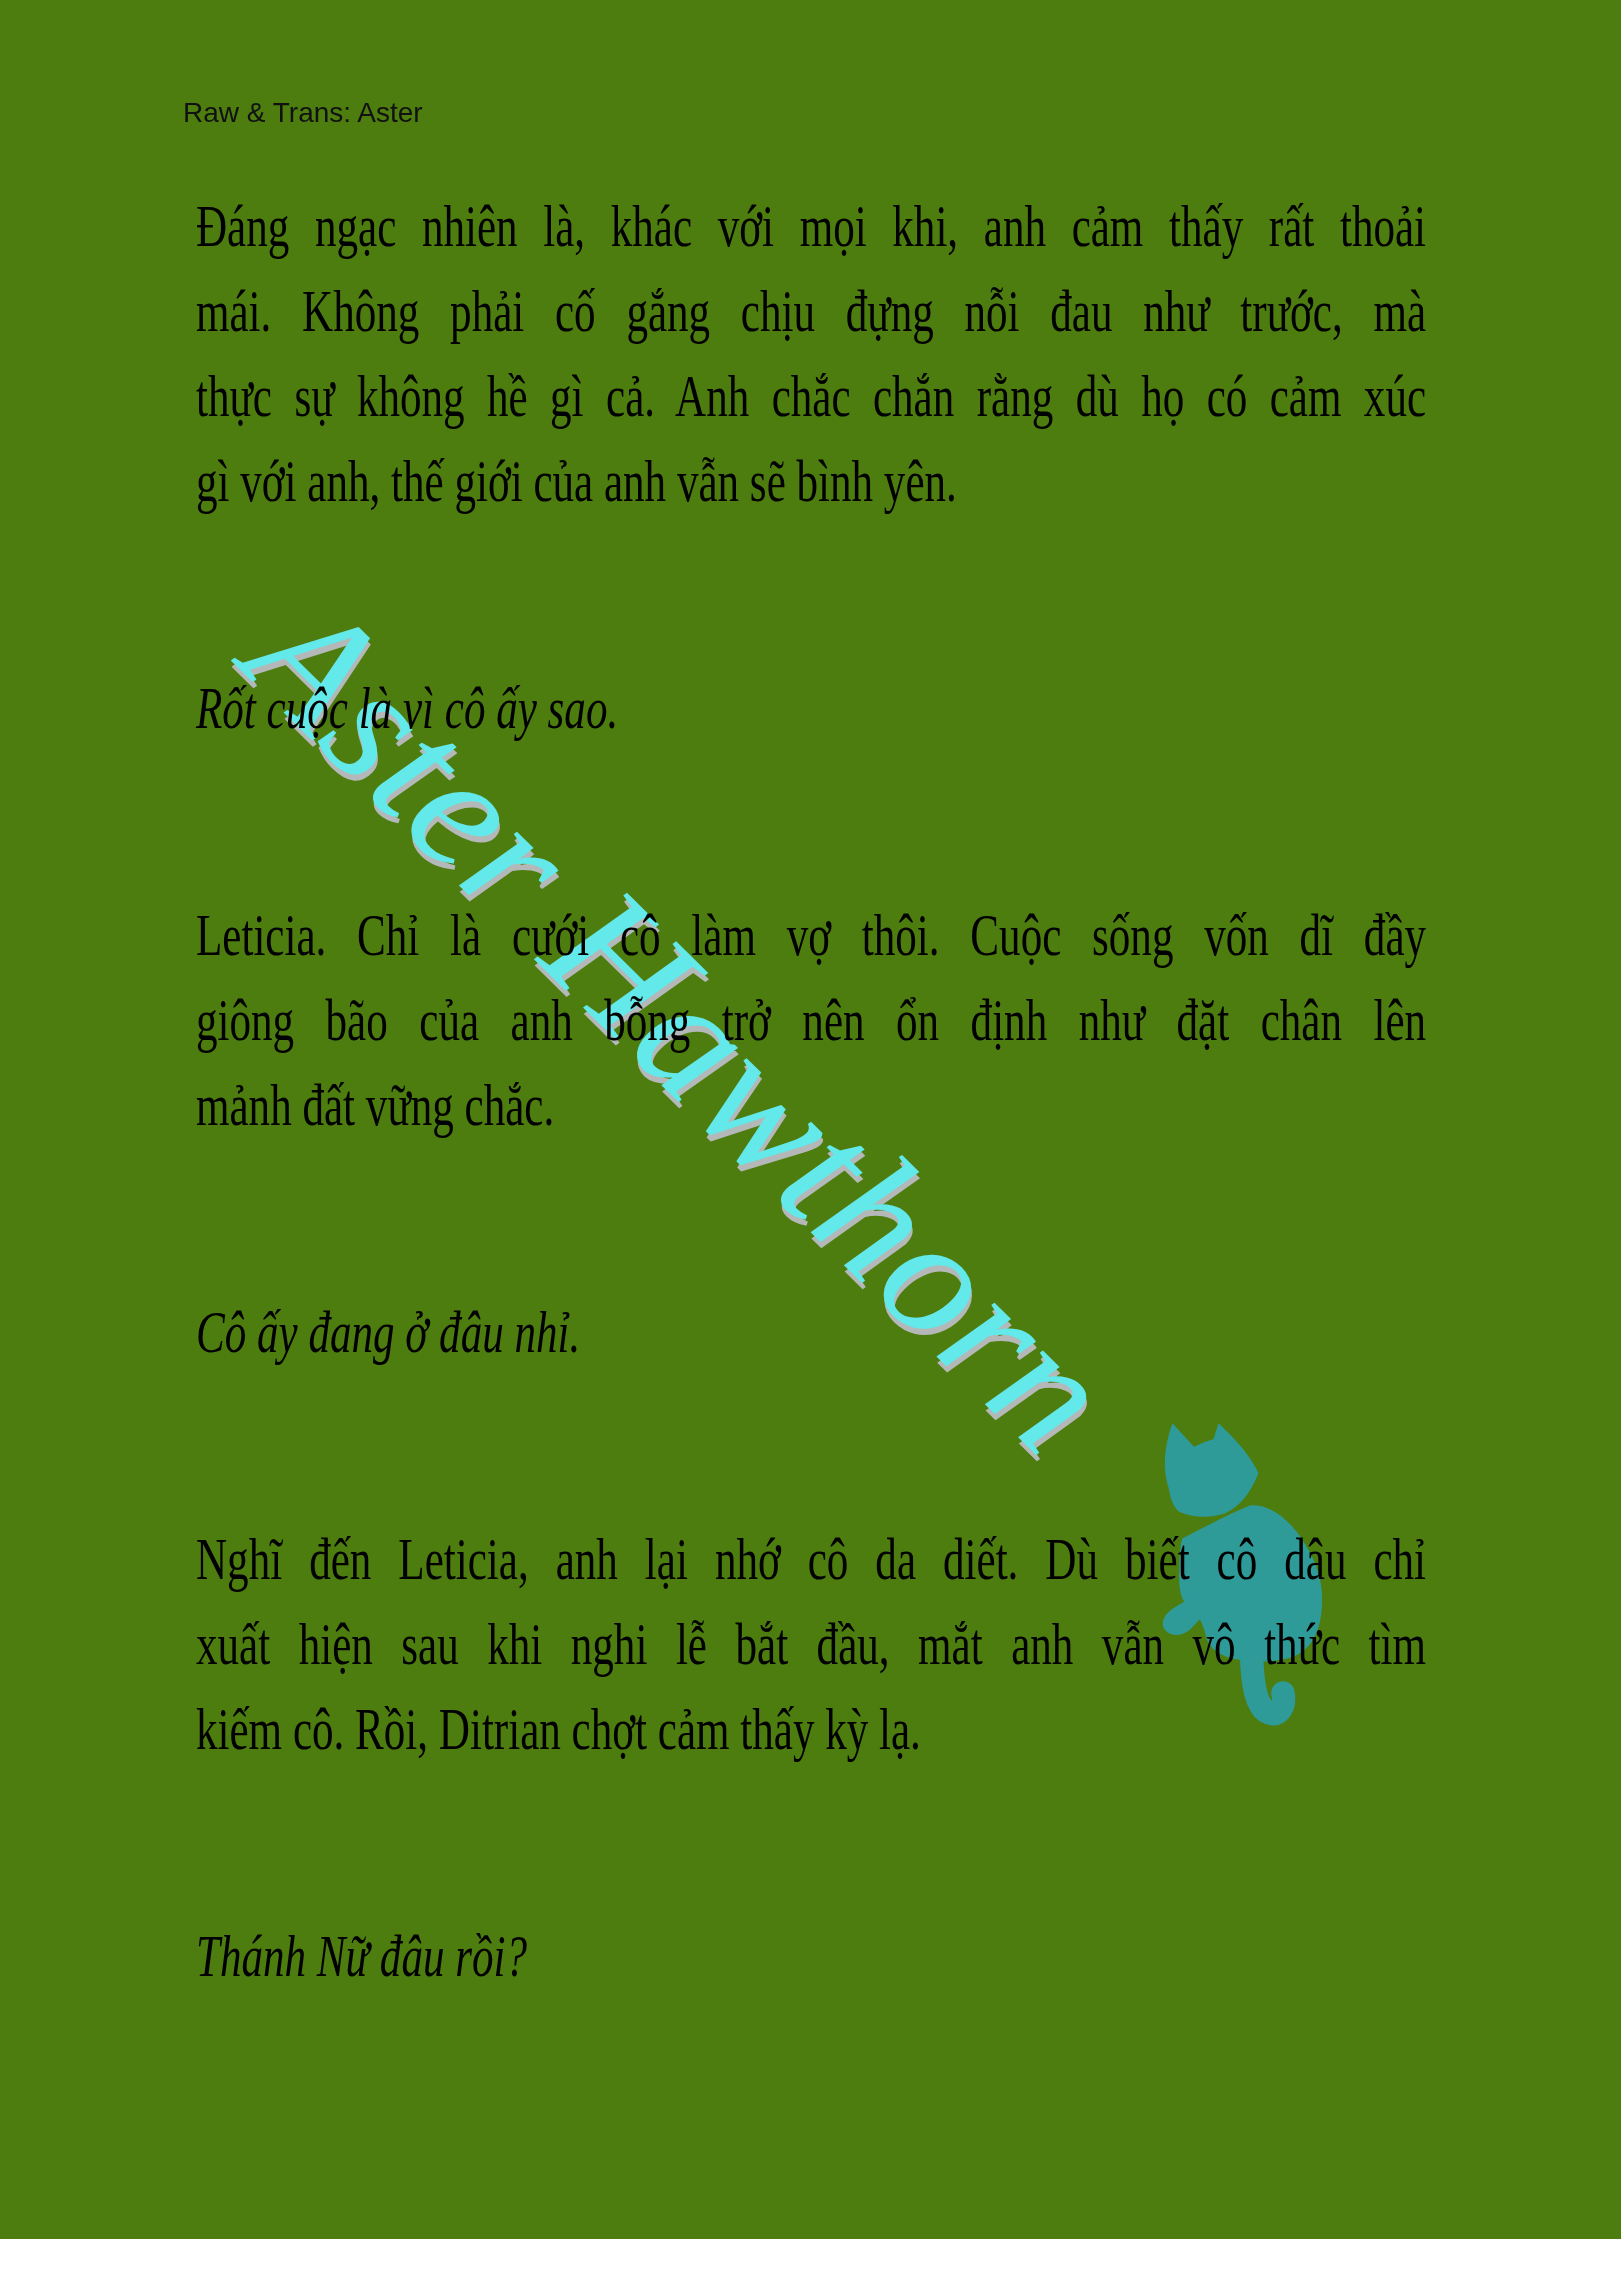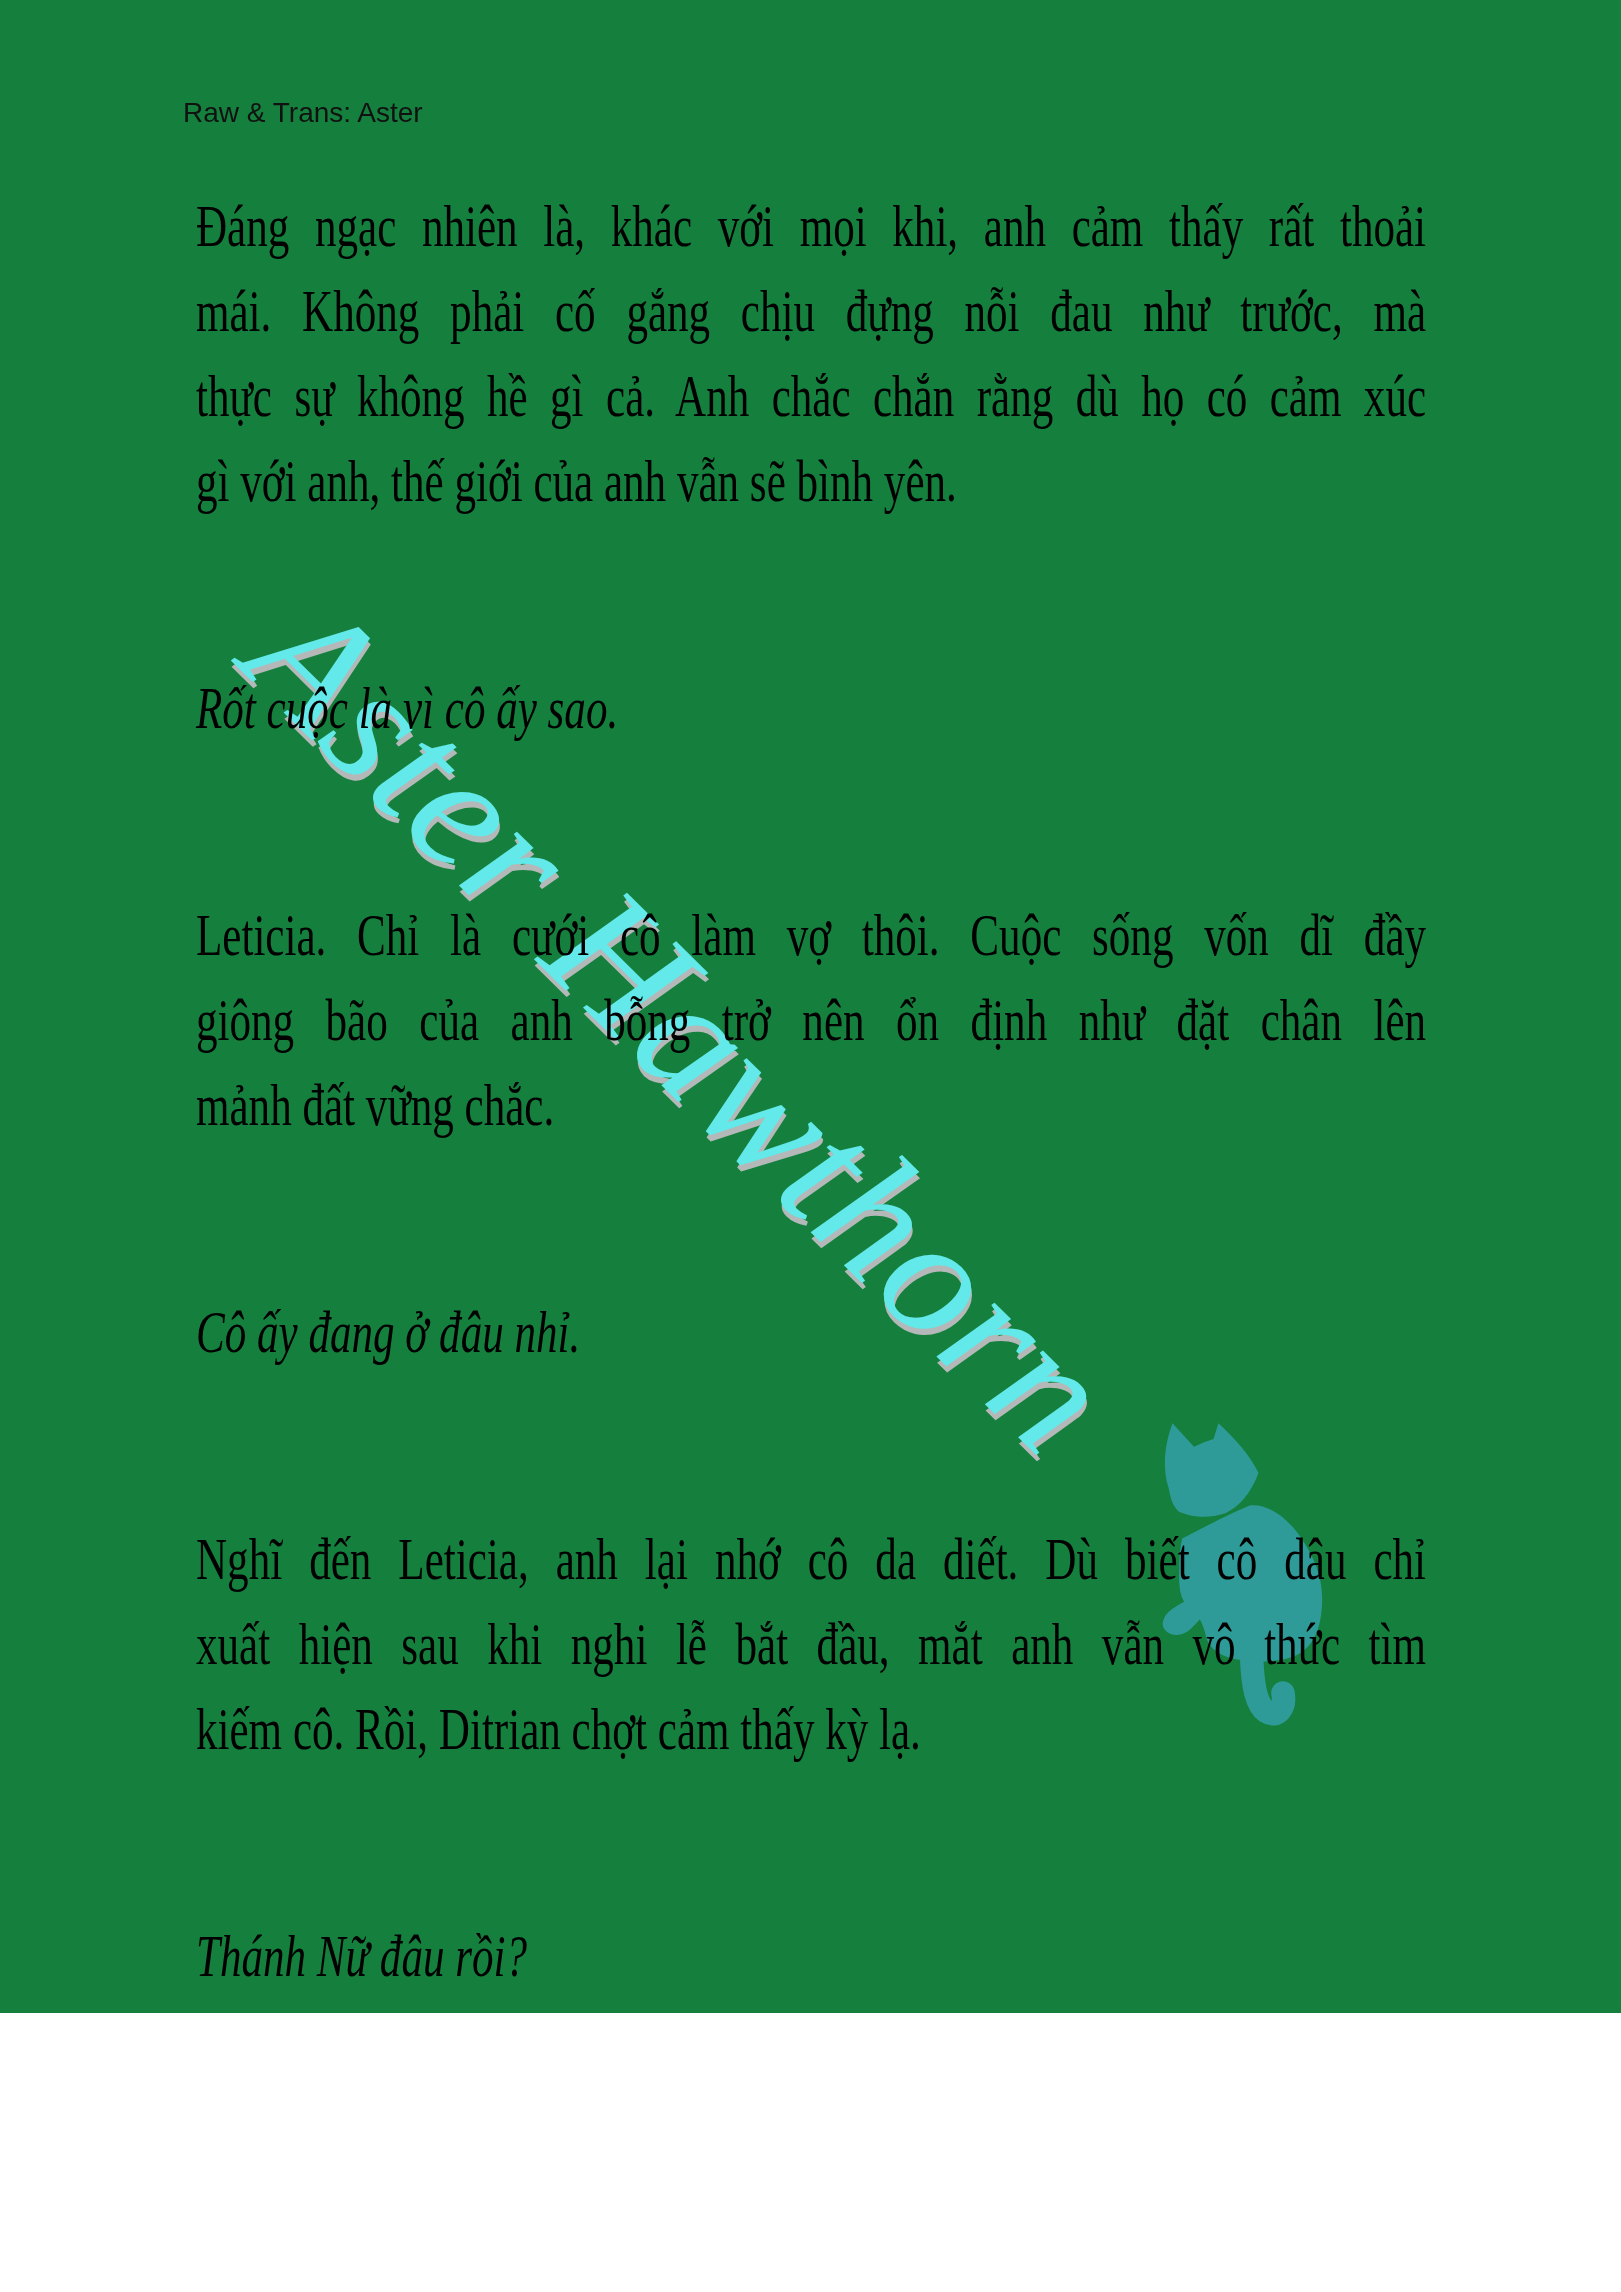--- a/index.html
+++ b/index.html
@@ -1,19 +1,19 @@
 <!DOCTYPE html>
 <html><head>
 <meta charset="utf-8">
 <style>
   html,body { margin:0; padding:0; background:#ffffff; }
   #page {
     position:relative;
-    width:1621px; height:2013px;
-    background:#15803d;
+    width:1621px; height:2239px;
+    background:#4d7c0f;
     overflow:hidden;
     font-family:"Liberation Serif","DejaVu Serif",serif;
   }
   
   #credit {
     position:absolute; left:183px; top:94px;
     font-family:"Liberation Sans","DejaVu Sans",sans-serif;
     font-size:28px; line-height:37px; color:#111111;
     letter-spacing:0px;
     z-index:3;

